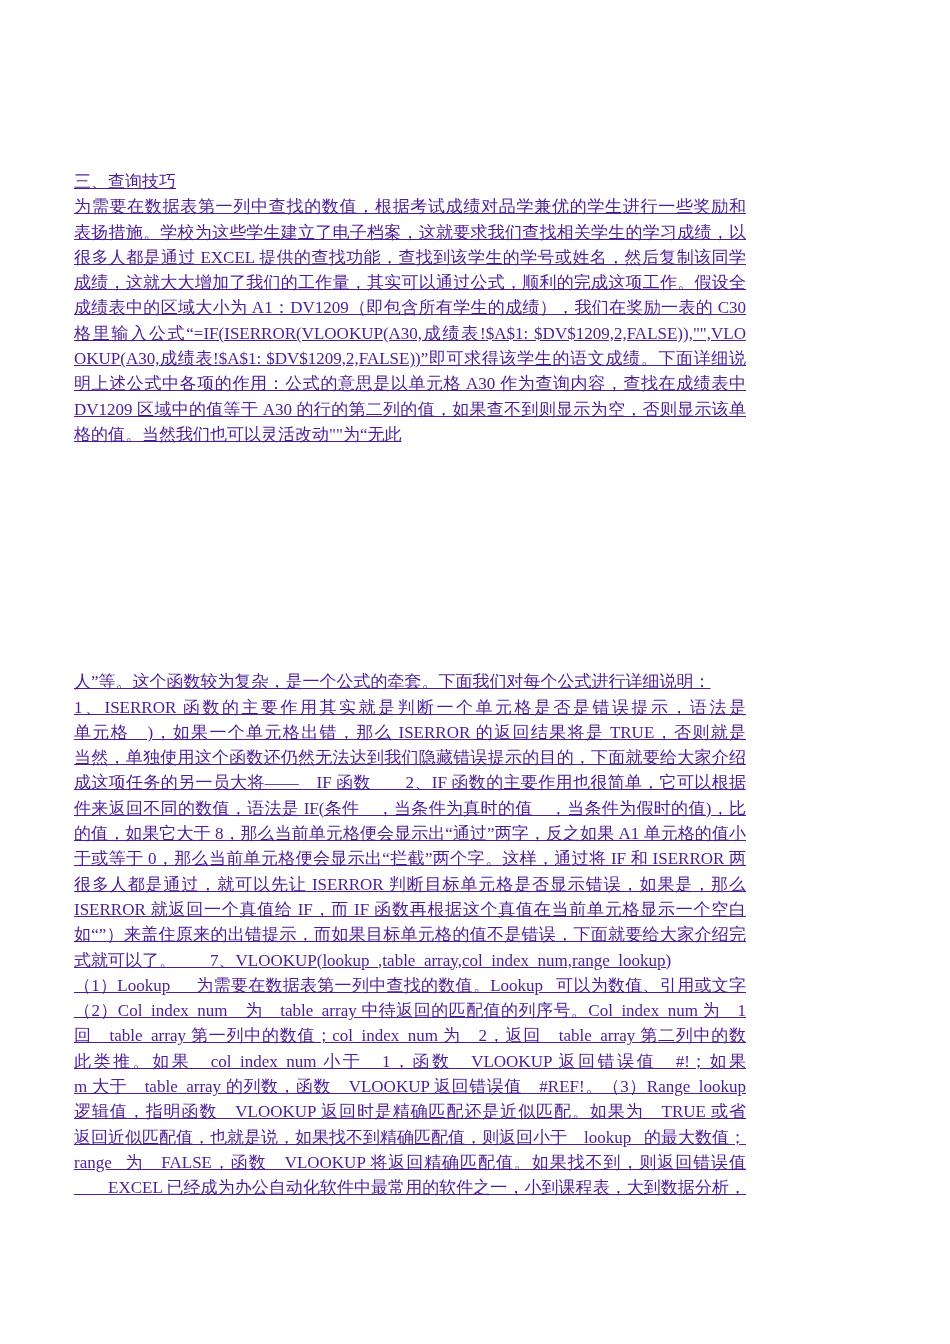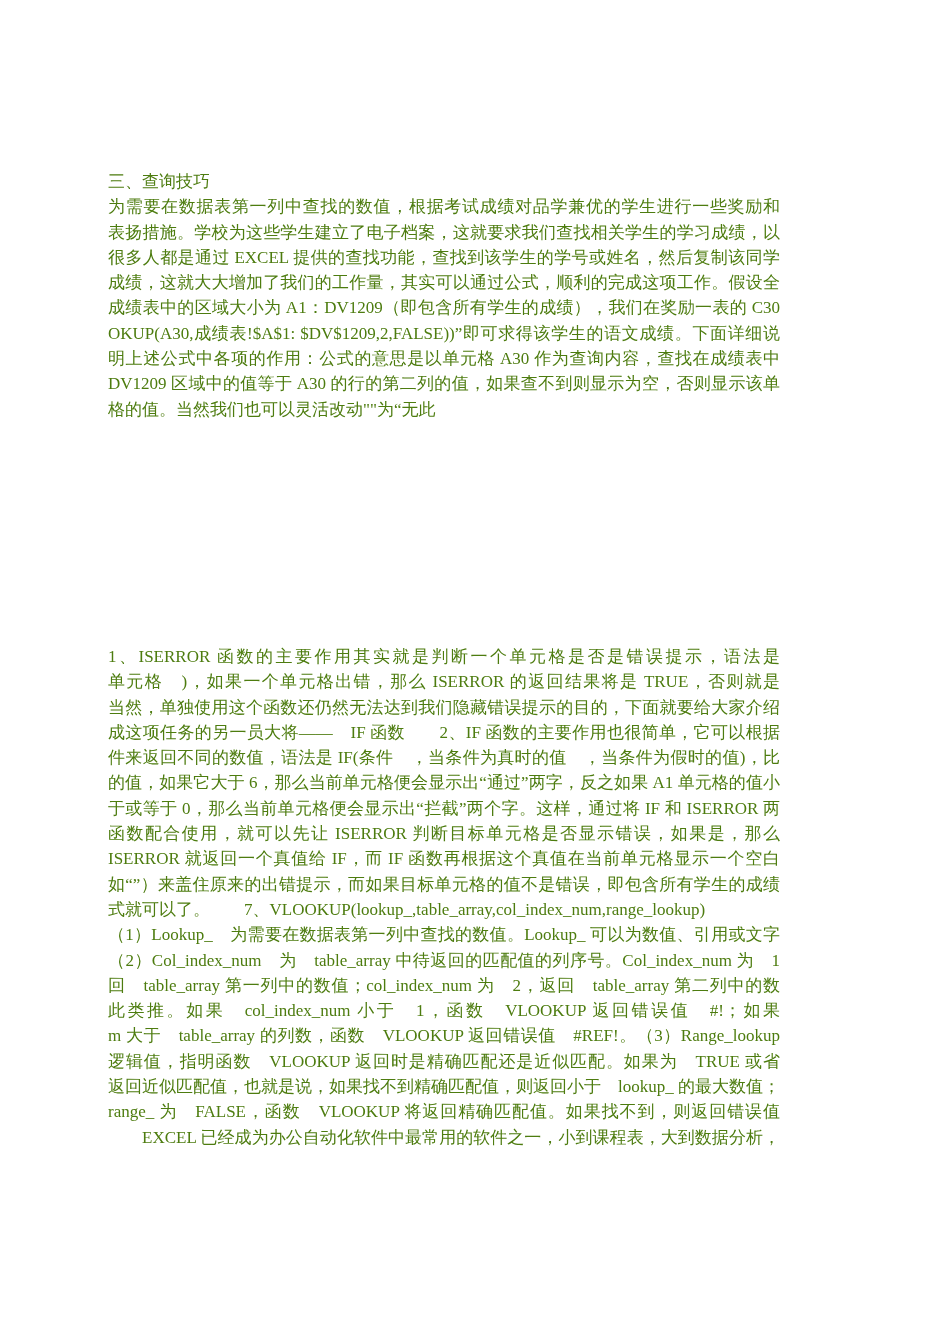--- a/index.html
+++ b/index.html
@@ -9,26 +9,27 @@
   }
   body {
     width: 950px;
     height: 1344px;
     overflow: hidden;
   }
   .page {
     box-sizing: border-box;
     width: 950px;
     height: 1344px;
-    padding: 169px 135px 0 108px;
+    padding: 169px 135px 0 74px;
     background: #ffffff;
-    color: #4d7c0f;
+    color: #4c1d95;
     font-family: "Liberation Serif", "DejaVu Serif", serif;
     font-size: 17px;
     line-height: 25.3px;
+    text-decoration: underline;
   }
   .content {
     width: 672px;
   }
   .line {
     height: 25.3px;
     overflow: hidden;
     text-align: justify;
     text-justify: inter-character;
     white-space: pre-wrap;
@@ -50,37 +51,39 @@
 <div class="page">
   <div class="content">
 
     <div class="line natural">三、查询技巧</div>
 
     <div class="line full">为需要在数据表第一列中查找的数值，根据考试成绩对品学兼优的学生进行一些奖励和</div>
     <div class="line full">表扬措施。学校为这些学生建立了电子档案，这就要求我们查找相关学生的学习成绩，以往</div>
     <div class="line full">很多人都是通过 EXCEL 提供的查找功能，查找到该学生的学号或姓名，然后复制该同学的</div>
     <div class="line full">成绩，这就大大增加了我们的工作量，其实可以通过公式，顺利的完成这项工作。假设全年级</div>
     <div class="line full">成绩表中的区域大小为 A1：DV1209（即包含所有学生的成绩），我们在奖励一表的 C30 单元</div>
+    <div class="line full">格里输入公式“=IF(ISERROR(VLOOKUP(A30,成绩表!$A$1: $DV$1209,2,FALSE)),"",VLO</div>
     <div class="line full">OKUP(A30,成绩表!$A$1: $DV$1209,2,FALSE))”即可求得该学生的语文成绩。下面详细说</div>
     <div class="line full">明上述公式中各项的作用：公式的意思是以单元格 A30 作为查询内容，查找在成绩表中 A1：</div>
     <div class="line full">DV1209 区域中的值等于 A30 的行的第二列的值，如果查不到则显示为空，否则显示该单元</div>
     <div class="line natural">格的值。当然我们也可以灵活改动""为“无此</div>
 
     <div class="gap"></div>
 
+    <div class="line natural">人”等。这个函数较为复杂，是一个公式的牵套。下面我们对每个公式进行详细说明：</div>
     <div class="line full">1、ISERROR 函数的主要作用其实就是判断一个单元格是否是错误提示，语法是 ISERROR(</div>
     <div class="line full">单元格　)，如果一个单元格出错，那么 ISERROR 的返回结果将是 TRUE，否则就是 FALSE。</div>
     <div class="line full">当然，单独使用这个函数还仍然无法达到我们隐藏错误提示的目的，下面就要给大家介绍完</div>
     <div class="line full">成这项任务的另一员大将——　IF 函数　　2、IF 函数的主要作用也很简单，它可以根据条</div>
     <div class="line full">件来返回不同的数值，语法是 IF(条件　，当条件为真时的值　，当条件为假时的值)，比如我</div>
-    <div class="line full">的值，如果它大于 6，那么当前单元格便会显示出“通过”两字，反之如果 A1 单元格的值小</div>
+    <div class="line full">的值，如果它大于 8，那么当前单元格便会显示出“通过”两字，反之如果 A1 单元格的值小</div>
     <div class="line full">于或等于 0，那么当前单元格便会显示出“拦截”两个字。这样，通过将 IF 和 ISERROR 两个</div>
-    <div class="line full">函数配合使用，就可以先让 ISERROR 判断目标单元格是否显示错误，如果是，那么</div>
+    <div class="line full">很多人都是通过，就可以先让 ISERROR 判断目标单元格是否显示错误，如果是，那么</div>
     <div class="line full">ISERROR 就返回一个真值给 IF，而 IF 函数再根据这个真值在当前单元格显示一个空白（比</div>
-    <div class="line full">如“”）来盖住原来的出错提示，而如果目标单元格的值不是错误，即包含所有学生的成绩</div>
+    <div class="line full">如“”）来盖住原来的出错提示，而如果目标单元格的值不是错误，下面就要给大家介绍完</div>
     <div class="line natural">式就可以了。　　7、VLOOKUP(lookup_,table_array,col_index_num,range_lookup)</div>
     <div class="line full">（1）Lookup_　为需要在数据表第一列中查找的数值。Lookup_ 可以为数值、引用或文字串。</div>
     <div class="line full">（2）Col_index_num　为　table_array 中待返回的匹配值的列序号。Col_index_num 为　1 时，返</div>
     <div class="line full">回　table_array 第一列中的数值；col_index_num 为　2，返回　table_array 第二列中的数值，以</div>
     <div class="line full">此类推。如果　col_index_num 小于　1，函数　VLOOKUP 返回错误值　#!；如果　col_index_nu</div>
     <div class="line full">m 大于　table_array 的列数，函数　VLOOKUP 返回错误值　#REF!。（3）Range_lookup　为一</div>
     <div class="line full">逻辑值，指明函数　VLOOKUP 返回时是精确匹配还是近似匹配。如果为　TRUE 或省略，则</div>
     <div class="line full">返回近似匹配值，也就是说，如果找不到精确匹配值，则返回小于　lookup_ 的最大数值；如果</div>
     <div class="line full">range_ 为　FALSE，函数　VLOOKUP 将返回精确匹配值。如果找不到，则返回错误值　#N/A。</div>
     <div class="line full">　　EXCEL 已经成为办公自动化软件中最常用的软件之一，小到课程表，大到数据分析，受到</div>

